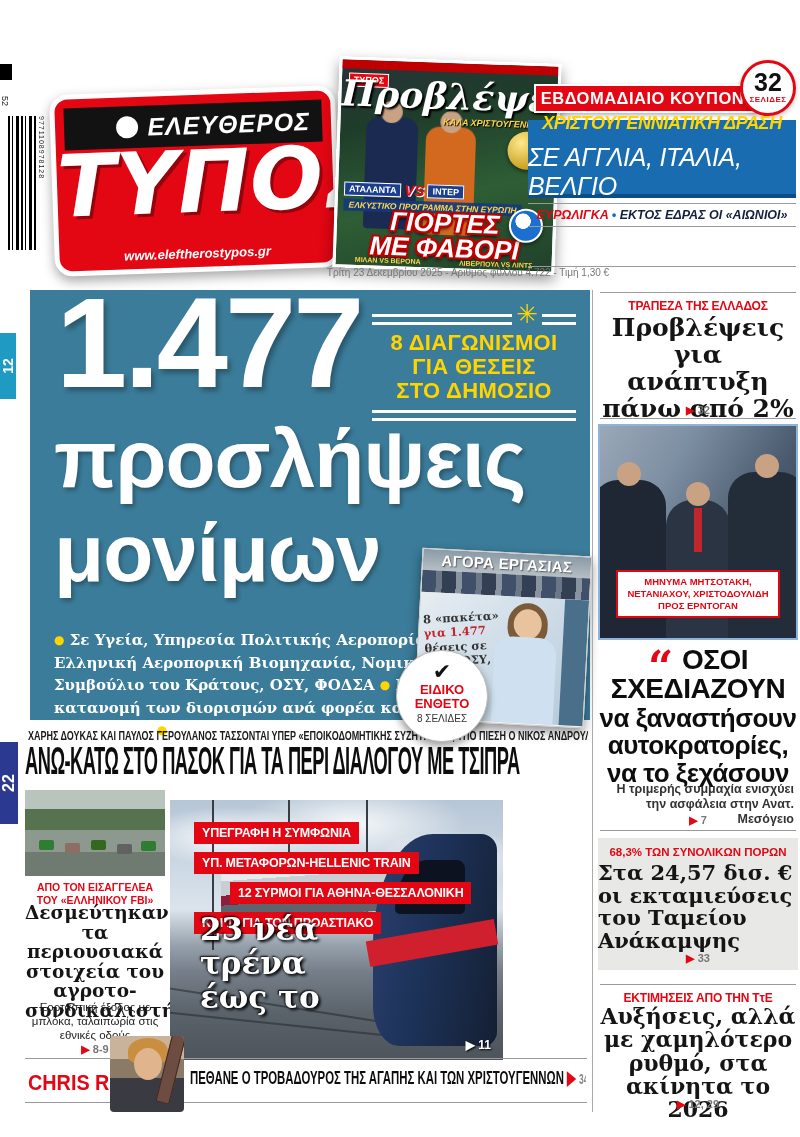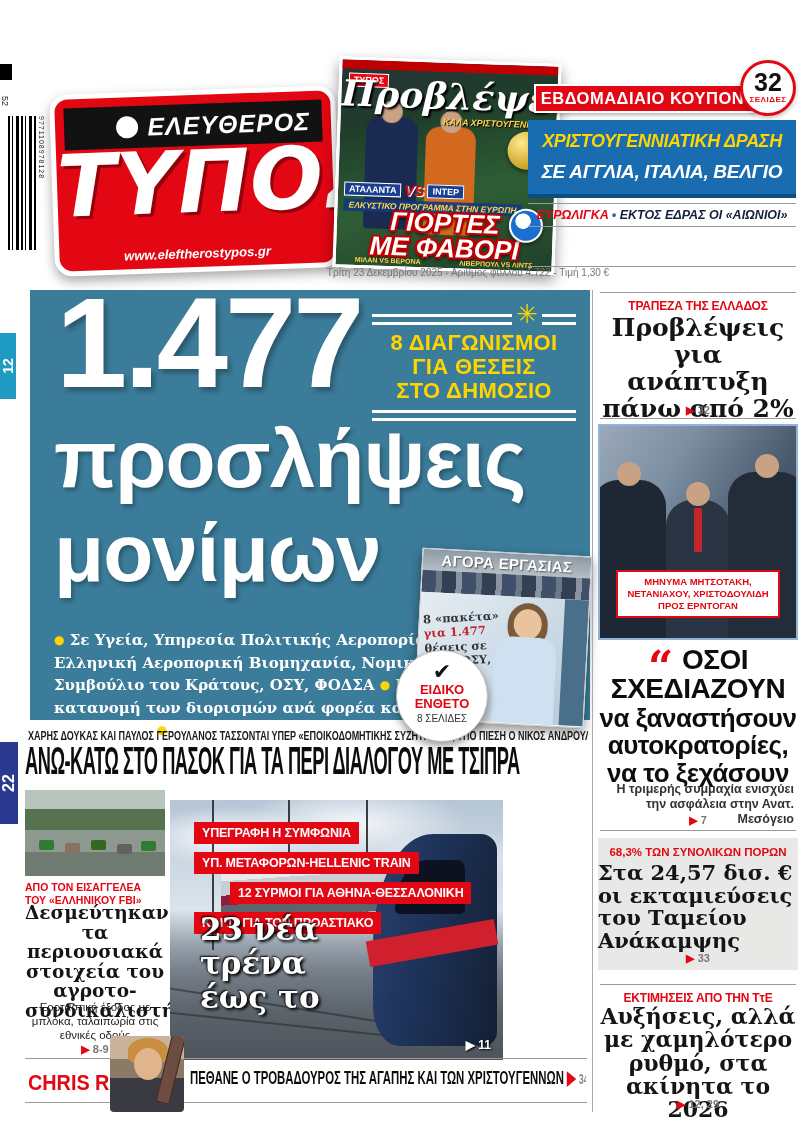--- a/index.html
+++ b/index.html
@@ -61,21 +61,21 @@
   .coupon-bar{left:534px;top:84px;width:222px;height:29px;background:#e30613;border:2px solid #fff;
      box-shadow:0 2px 4px rgba(0,0,0,.3);display:flex;align-items:center;justify-content:center;
      color:#fff;font-weight:900;font-size:16.5px;letter-spacing:.5px;box-sizing:border-box;}
   .coupon-pages{left:740px;top:60px;width:56px;height:56px;background:#fff;border:3px solid #e30613;
      border-radius:50%;box-sizing:border-box;text-align:center;box-shadow:0 2px 5px rgba(0,0,0,.25);}
   .coupon-pages .n{display:block;font-size:25px;font-weight:900;line-height:1;margin-top:7px;color:#111;}
   .coupon-pages .l{display:block;font-size:8px;font-weight:bold;color:#e30613;letter-spacing:.5px;}
   .coupon-box{left:528px;top:120px;width:268px;height:78px;background:#1a6cb0;border-bottom:4px solid #0d4d85;
      display:flex;flex-direction:column;align-items:center;justify-content:center;gap:9px;box-sizing:border-box;}
   .coupon-h1{color:#ffd500;font-style:italic;font-weight:900;font-size:18px;letter-spacing:-.3px;}
-  .coupon-h2{color:#fff;font-style:italic;font-weight:700;font-size:19px;letter-spacing:-.3px;}
+  .coupon-h2{color:#fff;font-style:italic;font-weight:400;font-size:25px;letter-spacing:-.3px;}
   .euro-line{left:528px;top:203px;width:268px;text-align:center;border-top:1px solid #9a9a9a;border-bottom:1px solid #9a9a9a;
      padding:4px 0;font-size:12.5px;font-weight:900;font-style:italic;box-sizing:border-box;}
   .euro-label{color:#e30613;}
   .euro-dot{color:#1a6cb0;}
   .euro-text{color:#14213d;}
   .mats{left:528px;top:229px;width:268px;text-align:center;}
   .mats .arr{color:#e30613;font-size:26px;font-weight:900;}
   .mats .num{color:#111;font-size:31px;font-weight:900;letter-spacing:-1px;}
   .mats .lab{color:#e30613;font-size:24px;font-weight:900;}
   .dateline{left:318px;top:267px;width:300px;text-align:center;color:#777;font-size:10px;}
@@ -151,21 +151,21 @@
   .s3-kicker{position:absolute;top:8px;width:200px;text-align:center;color:#e30613;font-weight:900;font-size:11.5px;}
   .s3-headline{position:absolute;top:24px;width:200px;font-family:"DejaVu Serif",serif;font-weight:900;
      font-size:21px;line-height:1.08;color:#151515;}
   .s3-page{position:absolute;bottom:5px;width:200px;text-align:center;font-size:11px;color:#777;font-weight:bold;}
 
   
   .tractor-photo{left:25px;top:790px;width:140px;height:86px;overflow:hidden;
      background:linear-gradient(180deg,#b9c4bd 0 22%,#57724e 22% 46%,#8d998f 46% 72%,#6f7a70 72% 100%);}
   .tractor-dot{position:absolute;left:14px;top:50px;width:15px;height:10px;background:#2e7d32;border-radius:2px;
      box-shadow:26px 3px 0 #8d6e63,52px 0 0 #33691e,78px 4px 0 #616161,102px 1px 0 #2e7d32;}
-  .farmer-kicker{left:25px;top:881px;width:140px;color:#e30613;font-weight:900;font-size:10.5px;line-height:1.2;}
+  .farmer-kicker{left:25px;top:881px;width:140px;text-align:center;color:#e30613;font-weight:900;font-size:10.5px;line-height:1.2;}
   .farmer-headline{left:25px;top:903px;width:140px;text-align:center;font-family:"DejaVu Serif",serif;font-weight:900;
      font-size:18.5px;line-height:1.06;color:#151515;}
   .farmer-sub{left:25px;top:1001px;width:140px;text-align:center;font-size:11.5px;color:#222;line-height:1.2;}
   .farmer-page{left:25px;top:1043px;width:140px;text-align:center;font-size:11px;color:#777;font-weight:bold;}
   .chris-name-inner{font-size:22px;font-weight:900;color:#e30613;transform:scaleX(.9);}
   .chris-photo{left:110px;top:1036px;width:74px;height:76px;border-radius:4px;overflow:hidden;z-index:5;
      background:linear-gradient(180deg,#c9b39a 0 30%,#8a7a66 30% 55%,#3a3a42 55% 100%);}
   .ch-hair{position:absolute;left:18px;top:2px;width:40px;height:26px;border-radius:50% 50% 30% 30%;background:#c98e3f;}
   .ch-face{position:absolute;left:24px;top:12px;width:28px;height:32px;border-radius:50%;background:#e0b48c;}
   .ch-guitar{position:absolute;right:6px;top:-4px;width:12px;height:70px;background:#6d4c41;transform:rotate(14deg);border:1px solid #3e2723;}

